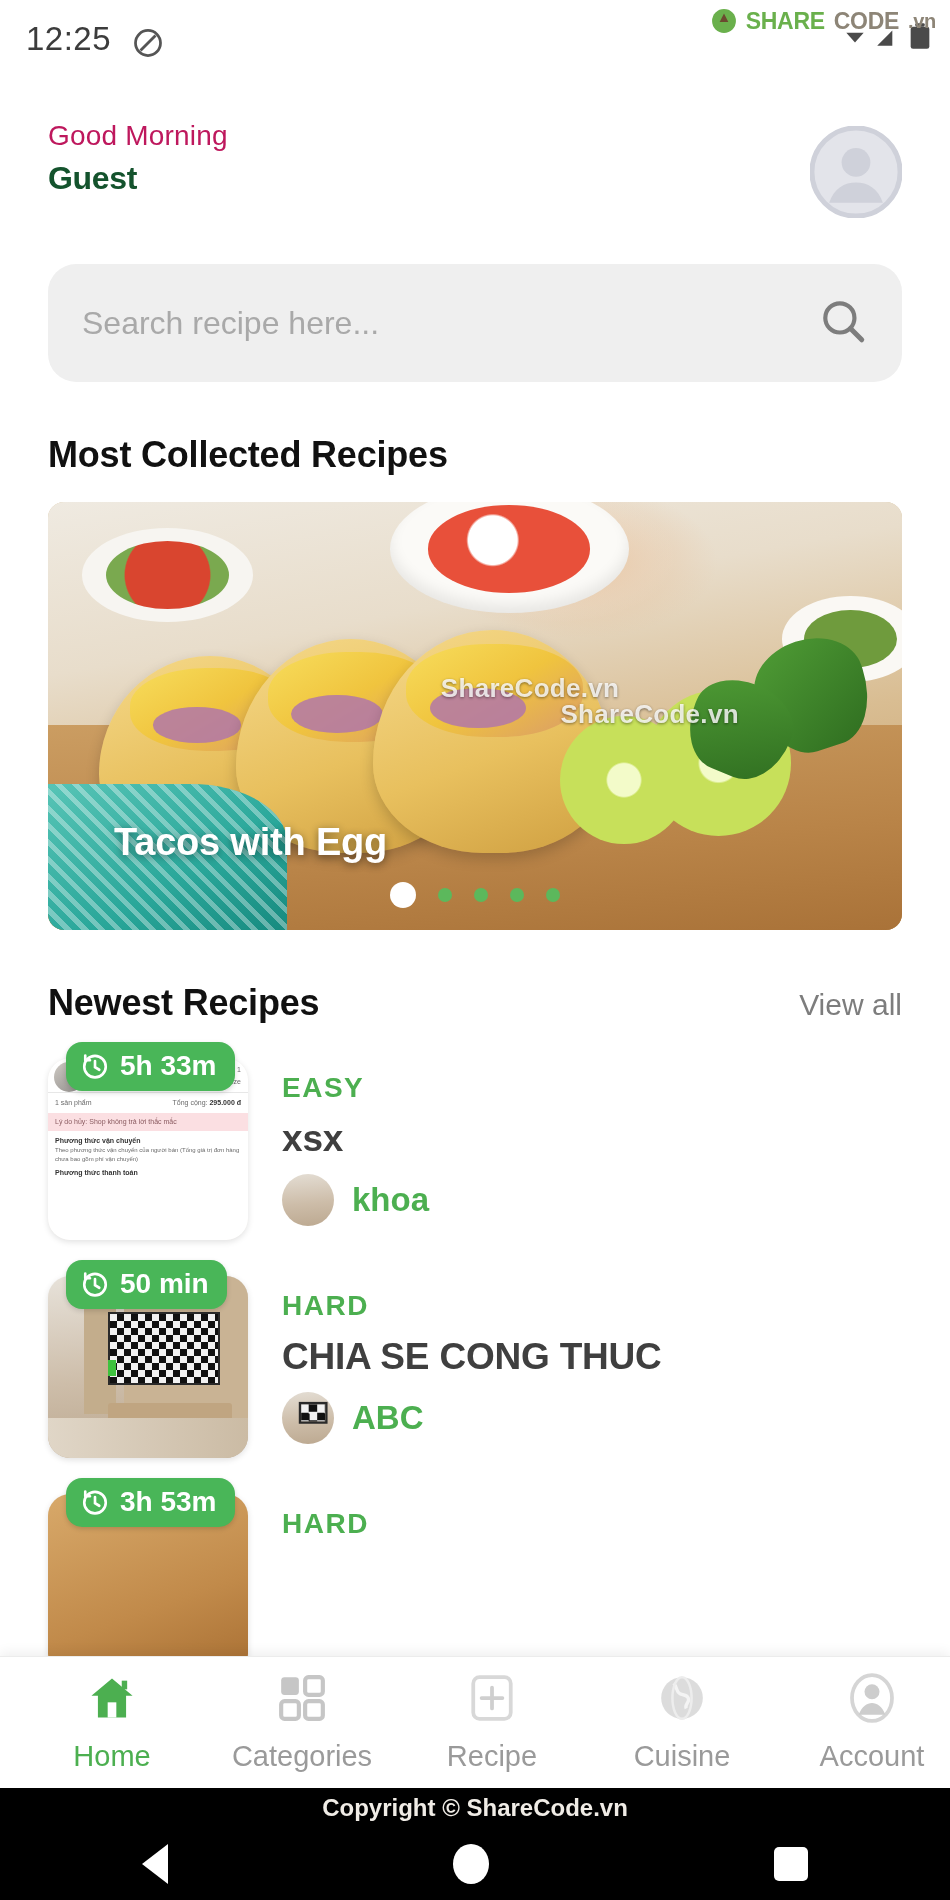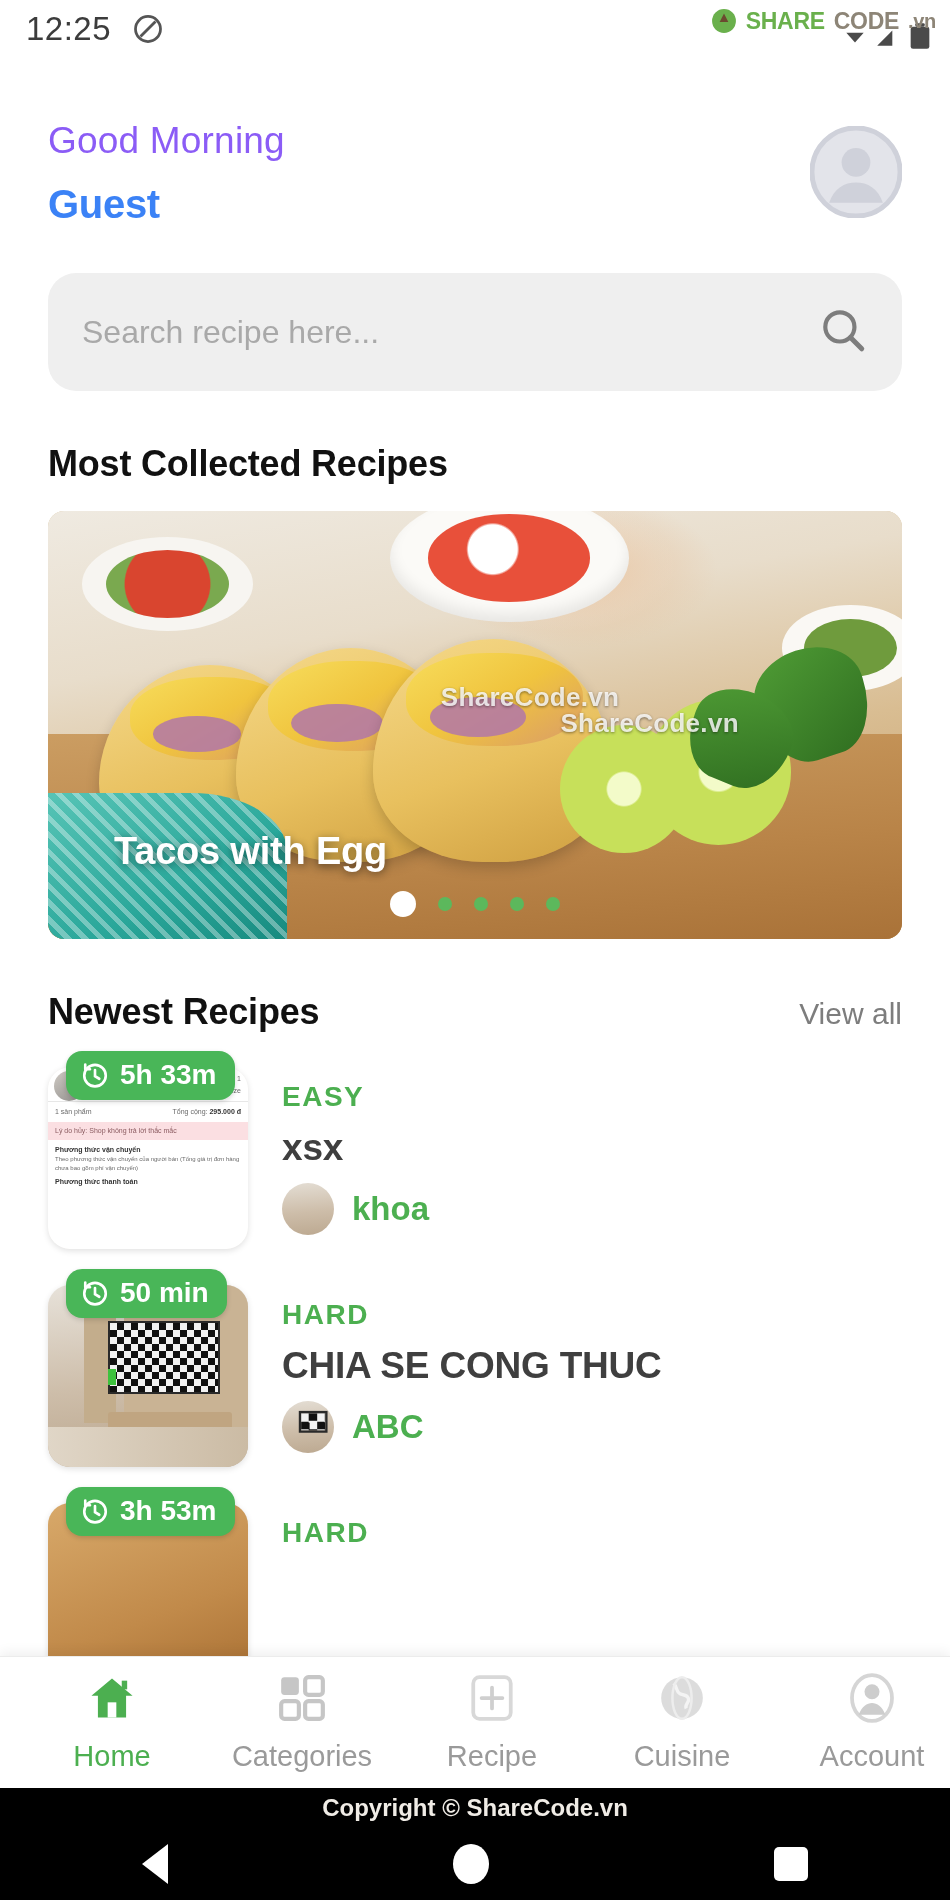--- a/index.html
+++ b/index.html
@@ -6,21 +6,21 @@
   html, body {
     width:950px; height:1900px;
     background:#ffffff;
     font-family:"Liberation Sans", sans-serif;
     overflow:hidden;
   }
   .phone { position:relative; width:950px; height:1900px; background:#fff; }
 
   
   .statusbar {
-    height:58px; display:flex; align-items:center;
+    height:58px; display:flex; align-items:flex-end;
     padding:0 26px; position:relative;
   }
   .status-time { font-size:33px; color:#3c3c3c; letter-spacing:.5px; }
   .status-dnd { margin-left:22px; width:30px; height:30px; position:relative; }
   .status-dnd svg { display:block; }
   .status-right {
     position:absolute; right:18px; top:4px;
     display:flex; align-items:flex-end; gap:7px; height:46px;
   }
   .sb-ico { fill:#4a4a4a; display:block; }
@@ -31,22 +31,22 @@
     font-weight:bold; font-size:23px; line-height:1;
     letter-spacing:-.3px; z-index:5;
   }
   .wm-leaf { width:26px; height:26px; }
   .wm-share { color:#6ab04c; }
   .wm-code  { color:#8d8577; }
   .wm-vn    { color:#8d8577; font-size:20px; }
 
   
   .greet { padding:62px 48px 0 48px; display:flex; align-items:flex-start; justify-content:space-between; }
-  .greet-hello { font-size:37px; color:#8b5cf6; letter-spacing:.2px; }
-  .greet-name  { font-size:40px; font-weight:bold; color:#3b82f6; margin-top:20px; letter-spacing:-.3px; }
+  .greet-hello { font-size:28px; color:#be185d; letter-spacing:.2px; }
+  .greet-name  { font-size:32px; font-weight:bold; color:#14532d; margin-top:8px; letter-spacing:-.3px; }
   .avatar-btn {
     width:92px; height:92px; border-radius:50%;
     background:#e3e4ea; display:flex; align-items:center; justify-content:center;
     flex:none; margin-top:6px;
   }
   .avatar-btn svg { display:block; }
 
   
   .search-wrap { padding:46px 48px 0 48px; }
   .searchbar {

